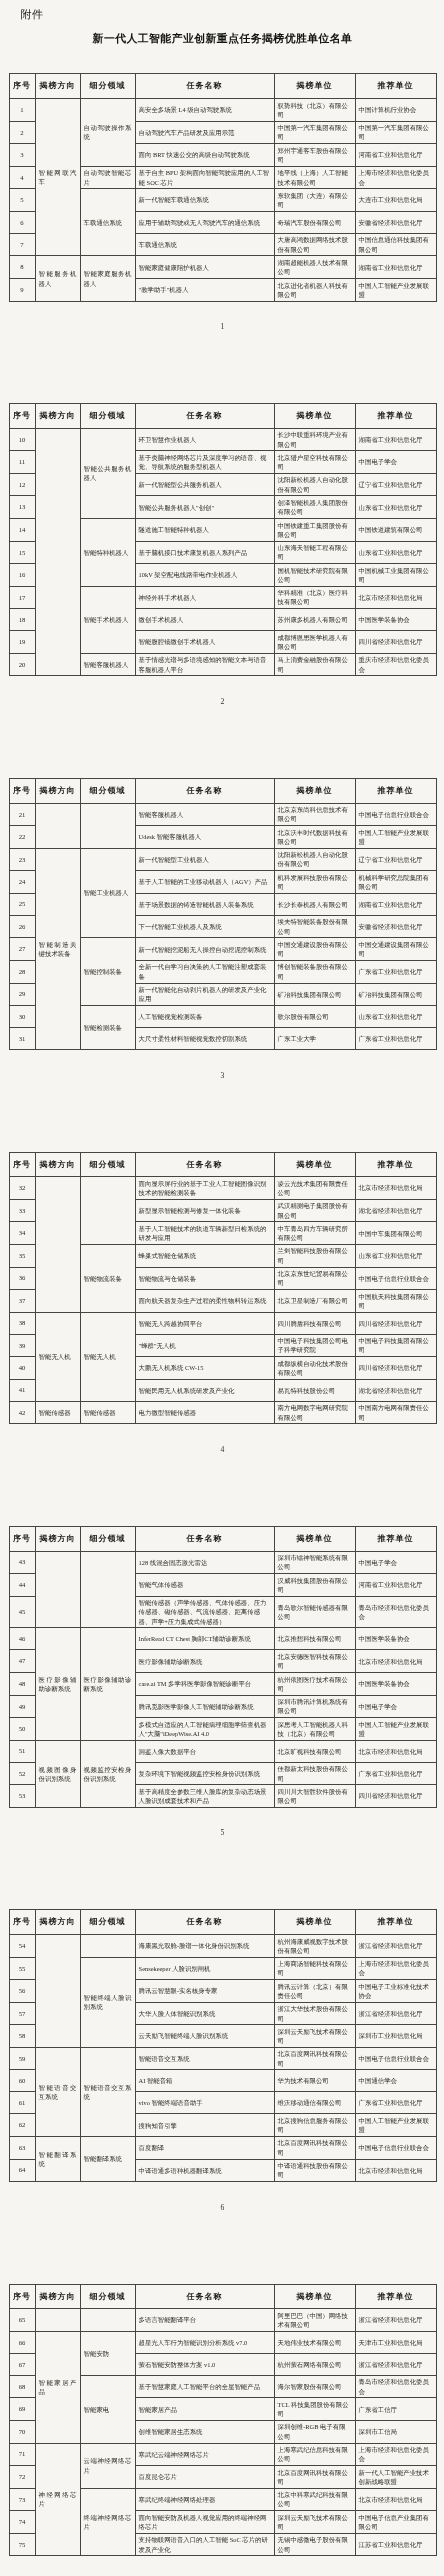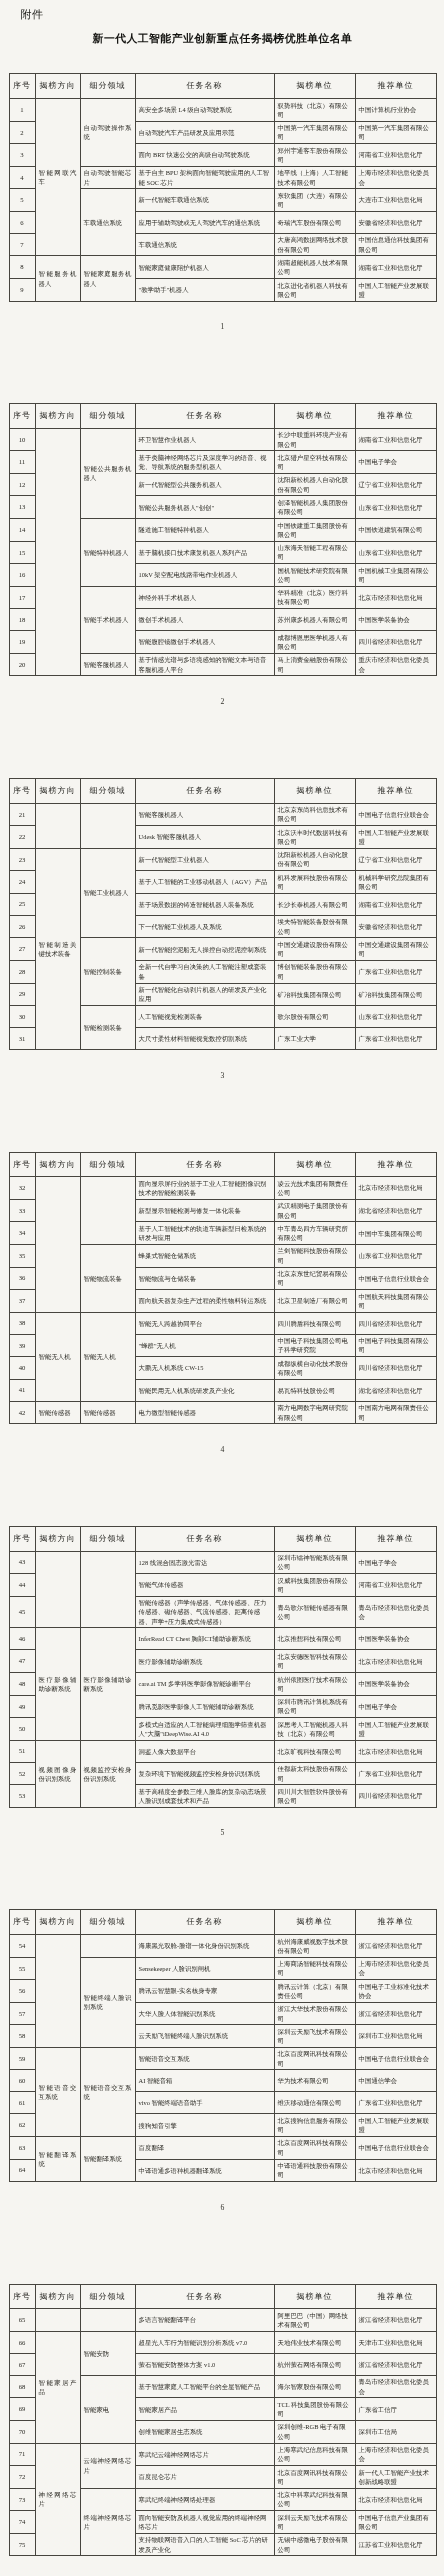--- a/index.html
+++ b/index.html
@@ -37,21 +37,21 @@
     padding:1.5px 3.1px;
     font-size:6.4px;
     line-height:1.45;
     vertical-align:middle;
     word-break:break-all;
     color:#2a2923;
   }
   table{border:1px solid #47453f;}
   th{
     font-size:8px;
-    font-weight:400;
+    font-weight:700;
     text-align:center;
     height:20.6px;
     letter-spacing:1px;
     color:#1d1c18;
   }
   tbody tr{height:22px;}
   td.c-no{text-align:center;font-size:6.7px;}
   td.c-dir,td.c-sub{text-align:justify;}
   td.c-task{text-align:left;}
   .pagenum{

